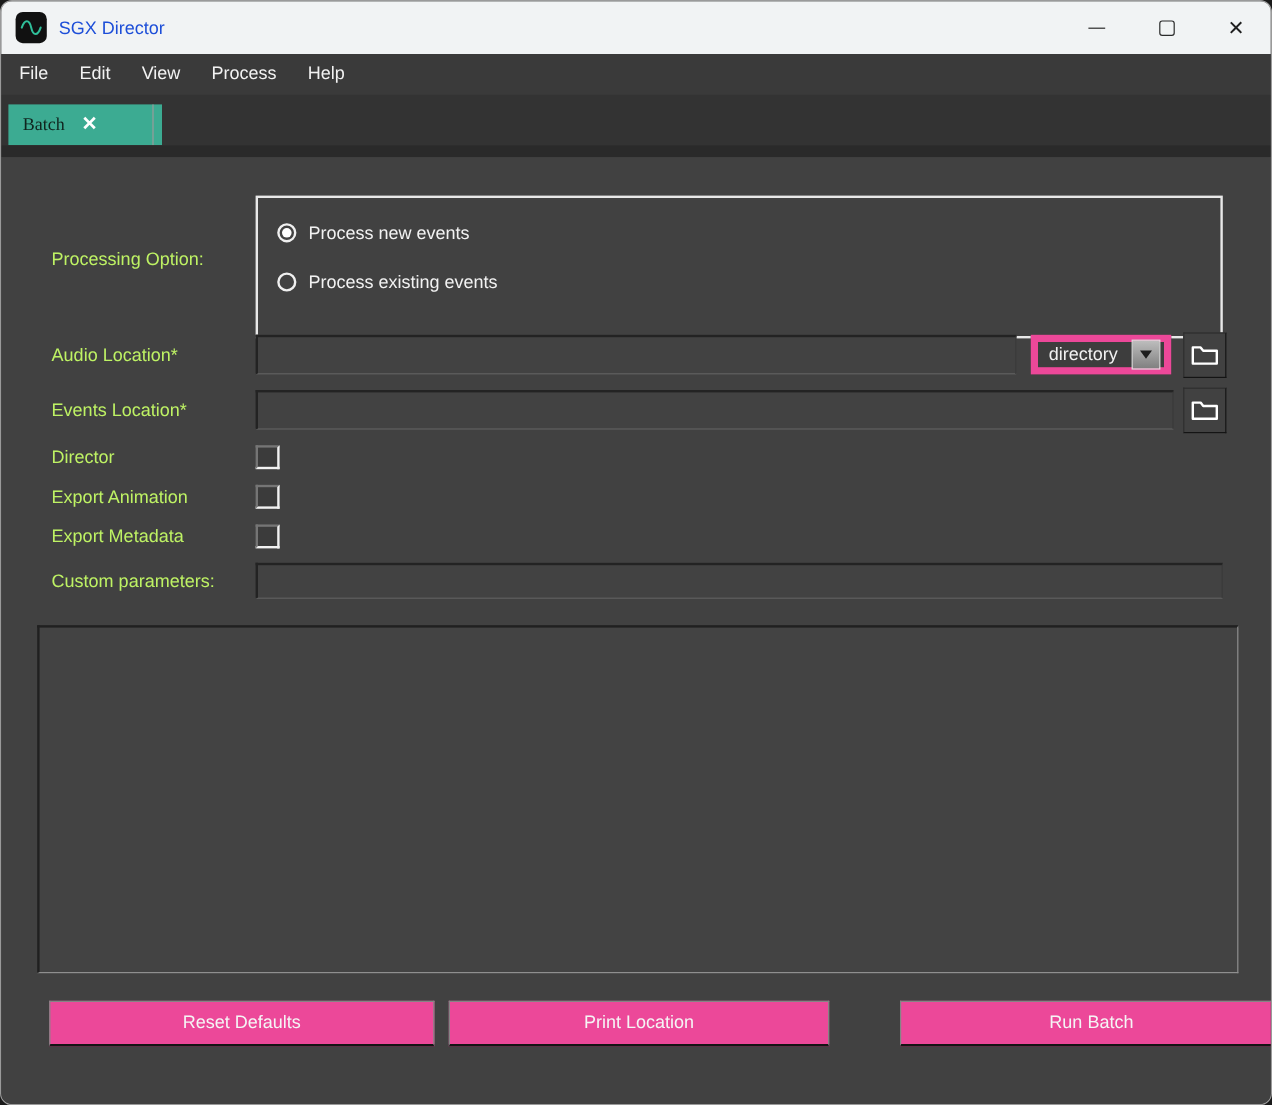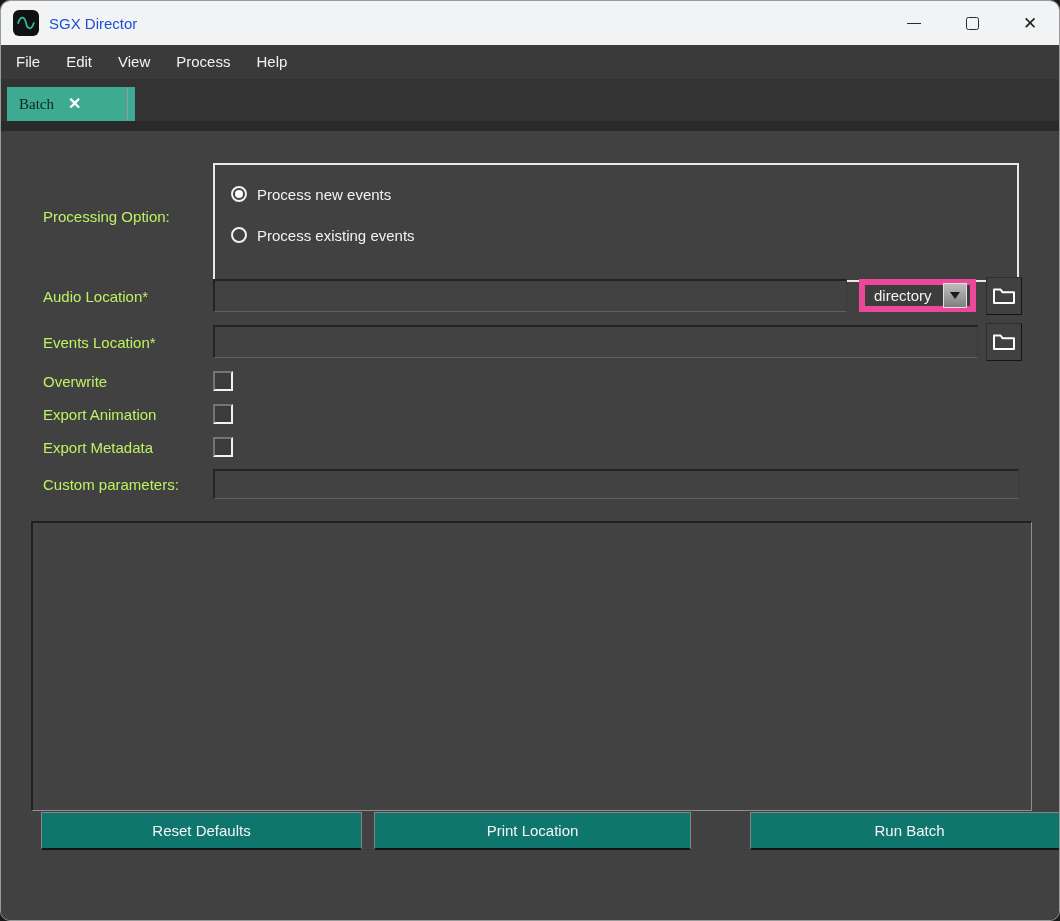--- a/index.html
+++ b/index.html
@@ -67,21 +67,21 @@
 
   .checkbox{position:absolute;left:212px;width:20px;height:20px;background:#3b3b3b;
          border-top:2px solid #757575;border-left:2px solid #757575;
          border-right:2px solid #f2f2f2;border-bottom:2px solid #f2f2f2;}
 
   .logarea{position:absolute;left:30px;top:390px;width:1001px;height:290px;background:#434343;
          border-top:2px solid #202020;border-left:2px solid #202020;
          border-right:1px solid #8f8f8f;border-bottom:1px solid #8f8f8f;
          color:#e0e0e0;font-size:14px;padding:6px;overflow:auto;}
 
-  .action-btn{position:absolute;top:681px;height:38px;background:#0f766e;color:#f5f5f5;
+  .action-btn{position:absolute;top:703px;height:38px;background:#ec4899;color:#f5f5f5;
          font-size:15px;display:flex;align-items:center;justify-content:center;
          border:1px solid #858585;border-bottom:2px solid #141414;}
 </style>
 </head>
 <body>
 
 <div class="window">
 
   <div class="titlebar">
     <div class="app-icon">
@@ -151,21 +151,21 @@
     </div>
 
     <div class="flabel" style="top:203px;">Events Location*</div>
     <input class="tinput" style="left: 212px; top: 194px; width: 765px; height: 33px;" value="">
     <div class="folder-btn" style="left:985px;top:192px;">
       <svg width="24" height="20" viewBox="0 0 24 20">
         <path d="M2 17 V3.5 h6.5 l2.2 2.8 H22 V17 Z" fill="none" stroke="#ffffff" stroke-width="2" stroke-linejoin="round"></path>
       </svg>
     </div>
 
-    <div class="flabel" style="top:242px;">Overwrite</div>
+    <div class="flabel" style="top:242px;">Director</div>
     <div class="checkbox" style="top:240px;"></div>
 
     <div class="flabel" style="top:275px;">Export Animation</div>
     <div class="checkbox" style="top:273px;"></div>
 
     <div class="flabel" style="top:308px;">Export Metadata</div>
     <div class="checkbox" style="top:306px;"></div>
 
     <div class="flabel" style="top:345px;">Custom parameters:</div>
     <input class="tinput" style="left: 212px; top: 338px; width: 806px; height: 30px;" value="">

